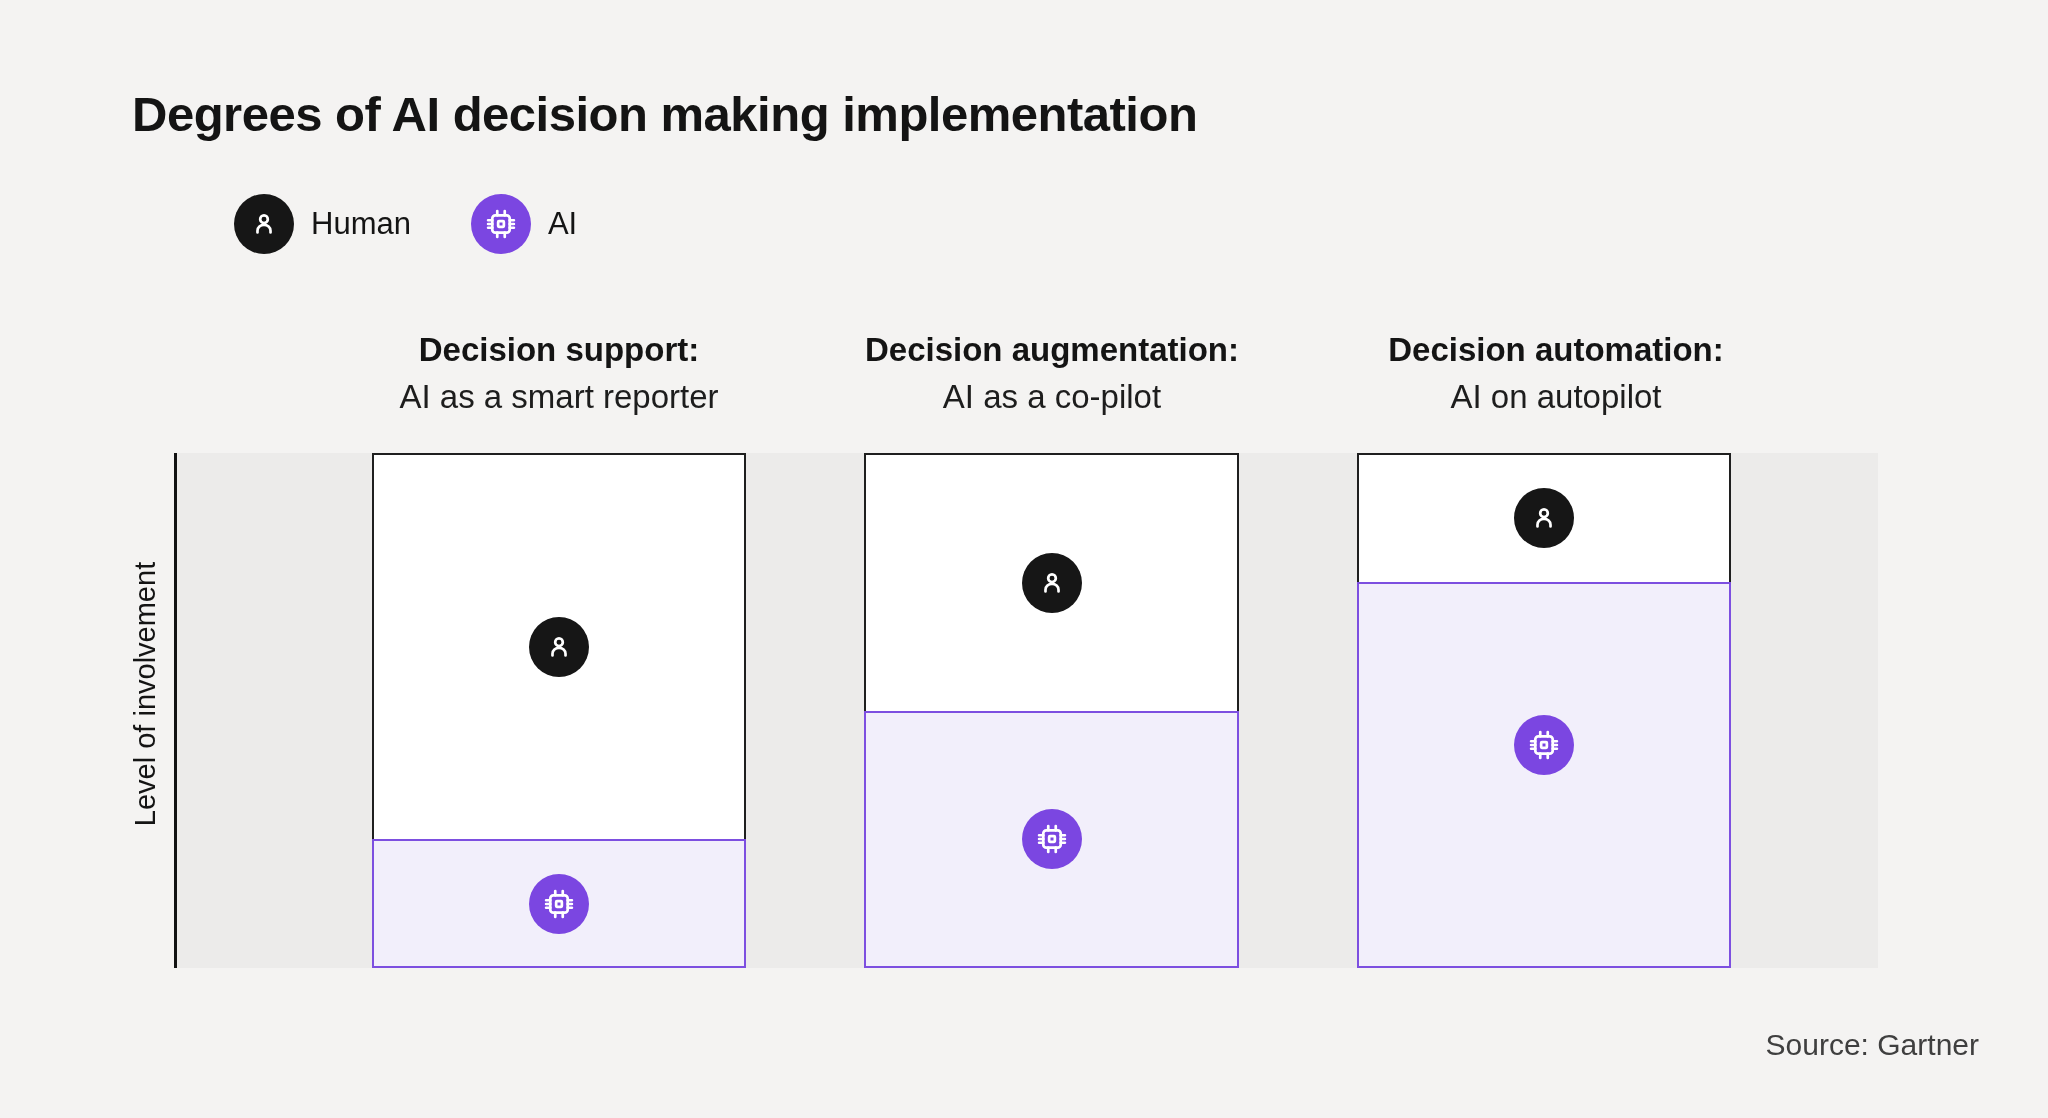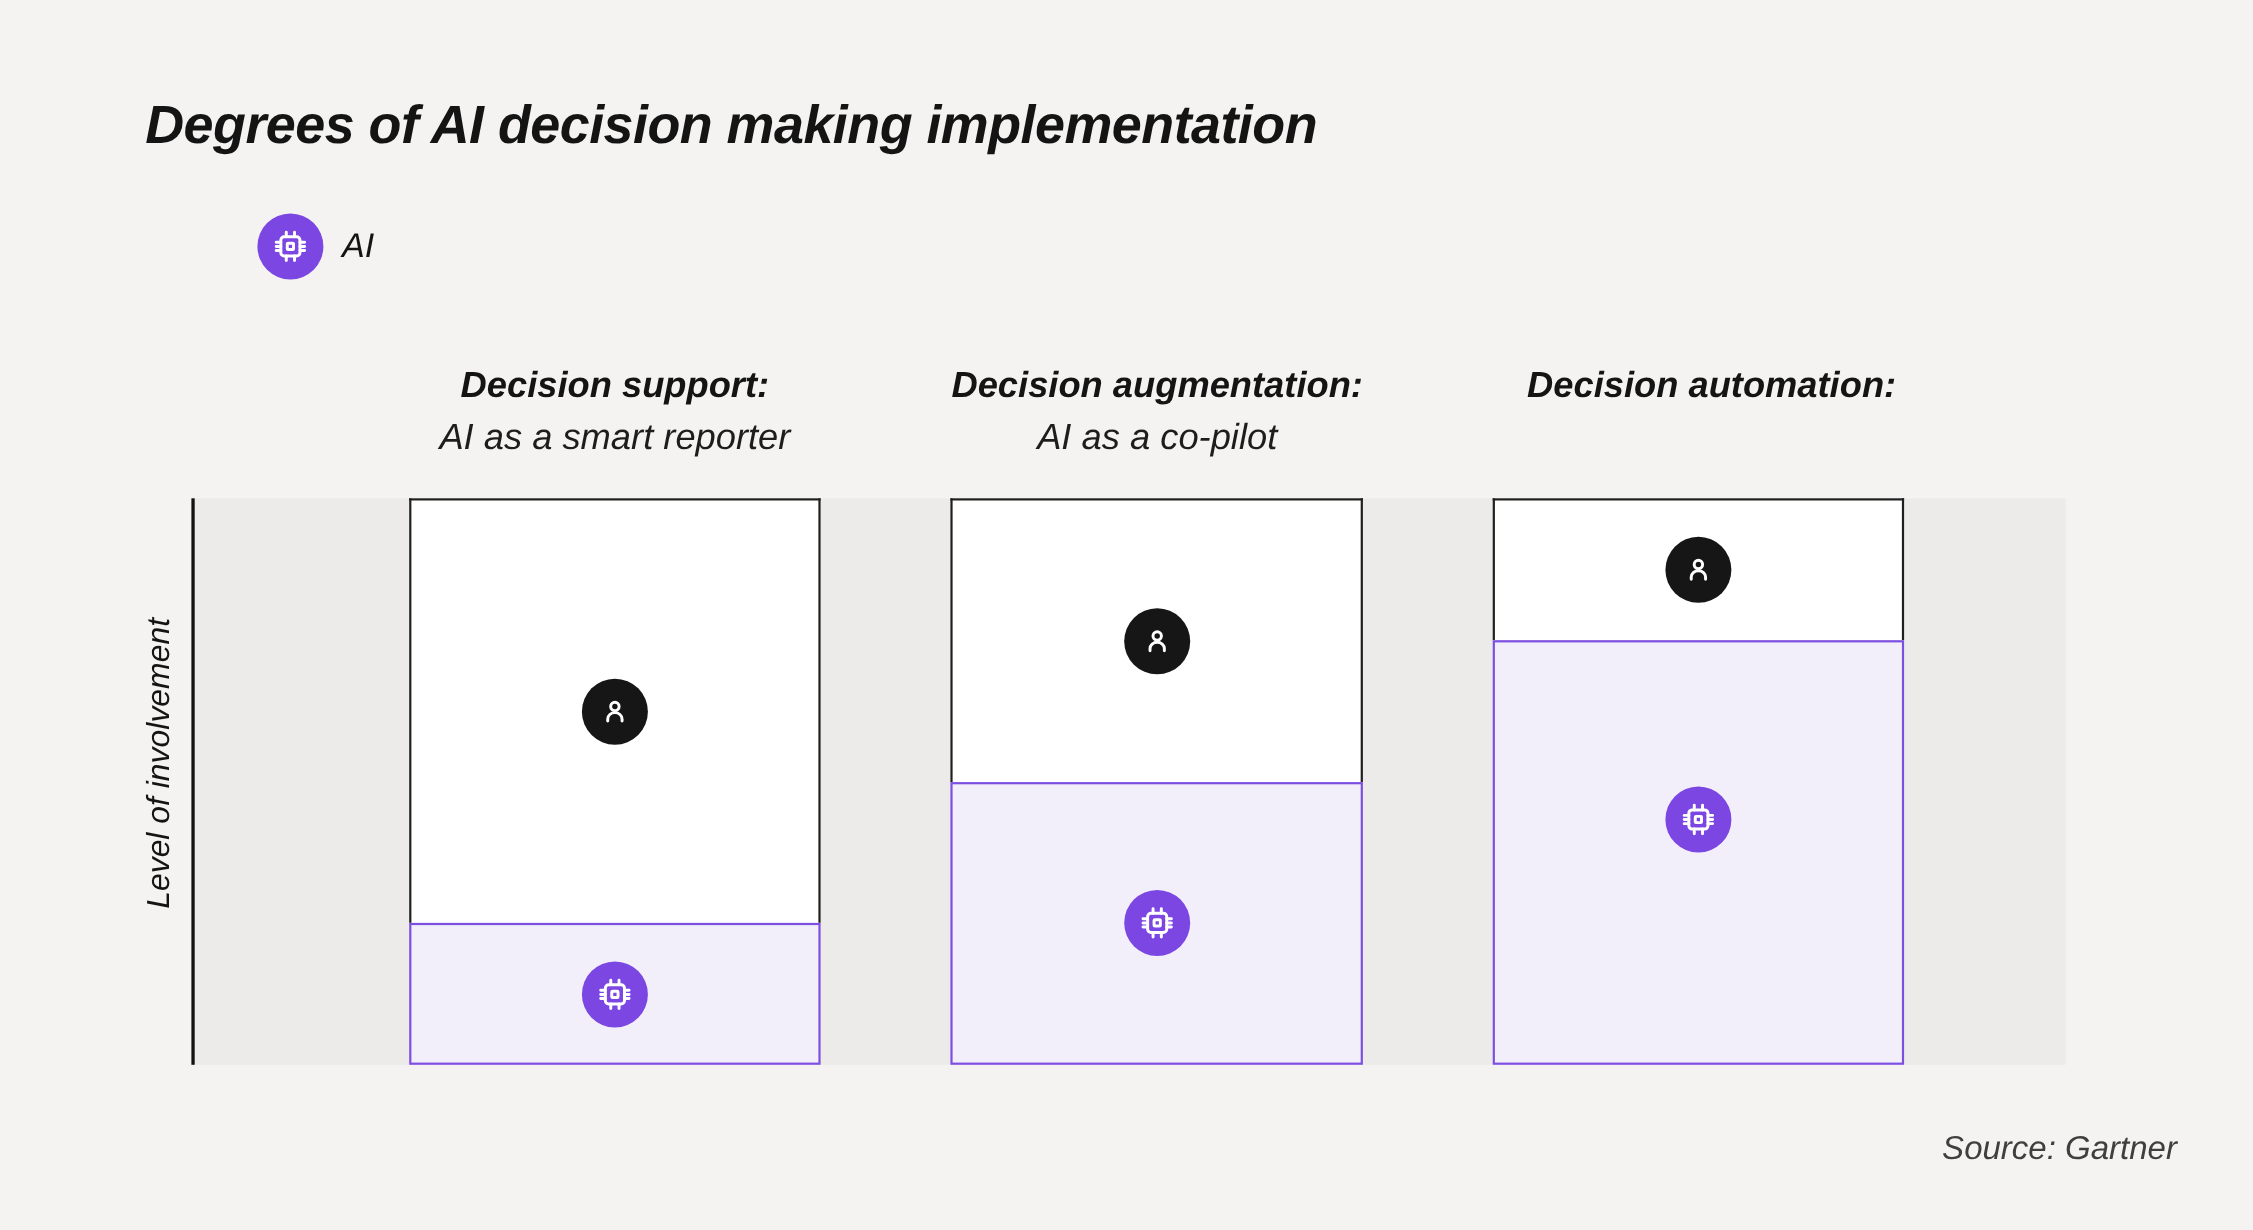--- a/index.html
+++ b/index.html
@@ -11,21 +11,21 @@
     --band-bg:#ECEBEA;
   }
   html,body{margin:0;padding:0;}
   body{
     width:2048px;height:1118px;
     background:var(--page-bg);
     font-family:"Liberation Sans", sans-serif;
     color:var(--ink);
     overflow:hidden;
   }
-  .canvas{position:relative;width:2040px;height:1118px;font-style:italic;}
+  .canvas{position:relative;width:2040px;height:1118px;}
 
   .page-title{
     position:absolute;left:132px;top:86px;margin:0;
     font-size:49px;font-weight:700;letter-spacing:-0.5px;color:#141414;
   }
 
   
   .legend{
     position:absolute;left:234px;top:194px;
     display:flex;align-items:center;gap:60px;
@@ -91,20 +91,29 @@
 </style>
 </head>
 <body>
 
 <div class="canvas">
 
   <h1 class="page-title">Degrees of AI decision making implementation</h1>
 
   <div class="legend">
     <div class="legend-item">
+      <span class="badge badge-black">
+        <svg width="34" height="34" viewBox="0 0 24 24" fill="none" stroke="#ffffff" stroke-width="1.9" stroke-linecap="round">
+          <circle cx="12" cy="8.6" r="2.7"></circle>
+          <path d="M7.4 18v-1.3a4.6 4.1 0 0 1 9.2 0V18"></path>
+        </svg>
+      </span>
+      <span class="legend-label">Human</span>
+    </div>
+    <div class="legend-item">
       <span class="badge badge-purple">
         <svg width="36" height="36" viewBox="0 0 24 24" fill="none" stroke="#ffffff" stroke-width="1.8" stroke-linecap="round">
           <rect x="6.2" y="6.2" width="11.6" height="11.6" rx="2"></rect>
           <rect x="10.1" y="10.1" width="3.8" height="3.8" rx="0.5"></rect>
           <path d="M9.5 3.4v2.8M14.5 3.4v2.8M9.5 17.8v2.8M14.5 17.8v2.8M3.4 9.5h2.8M3.4 12h2.8M3.4 14.5h2.8M17.8 9.5h2.8M17.8 12h2.8M17.8 14.5h2.8"></path>
         </svg>
       </span>
       <span class="legend-label">AI</span>
     </div>
   </div>
@@ -112,20 +121,21 @@
   <div class="col-header" style="left:1052px">
     <div class="col-title">Decision augmentation:</div>
     <div class="col-sub">AI as a co-pilot</div>
   </div>
   <div class="col-header" style="left:559px">
     <div class="col-title">Decision support:</div>
     <div class="col-sub">AI as a smart reporter</div>
   </div>
   <div class="col-header" style="left:1556px">
     <div class="col-title">Decision automation:</div>
+    <div class="col-sub">AI on autopilot</div>
   </div>
 
   <div class="band"></div>
   <div class="axis-line"></div>
   <div class="y-label">Level of involvement</div>
 
   <div class="bar" style="left:372px;width:374px">
     <div class="human-sec" style="height: 75%;">
       <span class="badge badge-black">
         <svg width="34" height="34" viewBox="0 0 24 24" fill="none" stroke="#ffffff" stroke-width="1.9" stroke-linecap="round">

